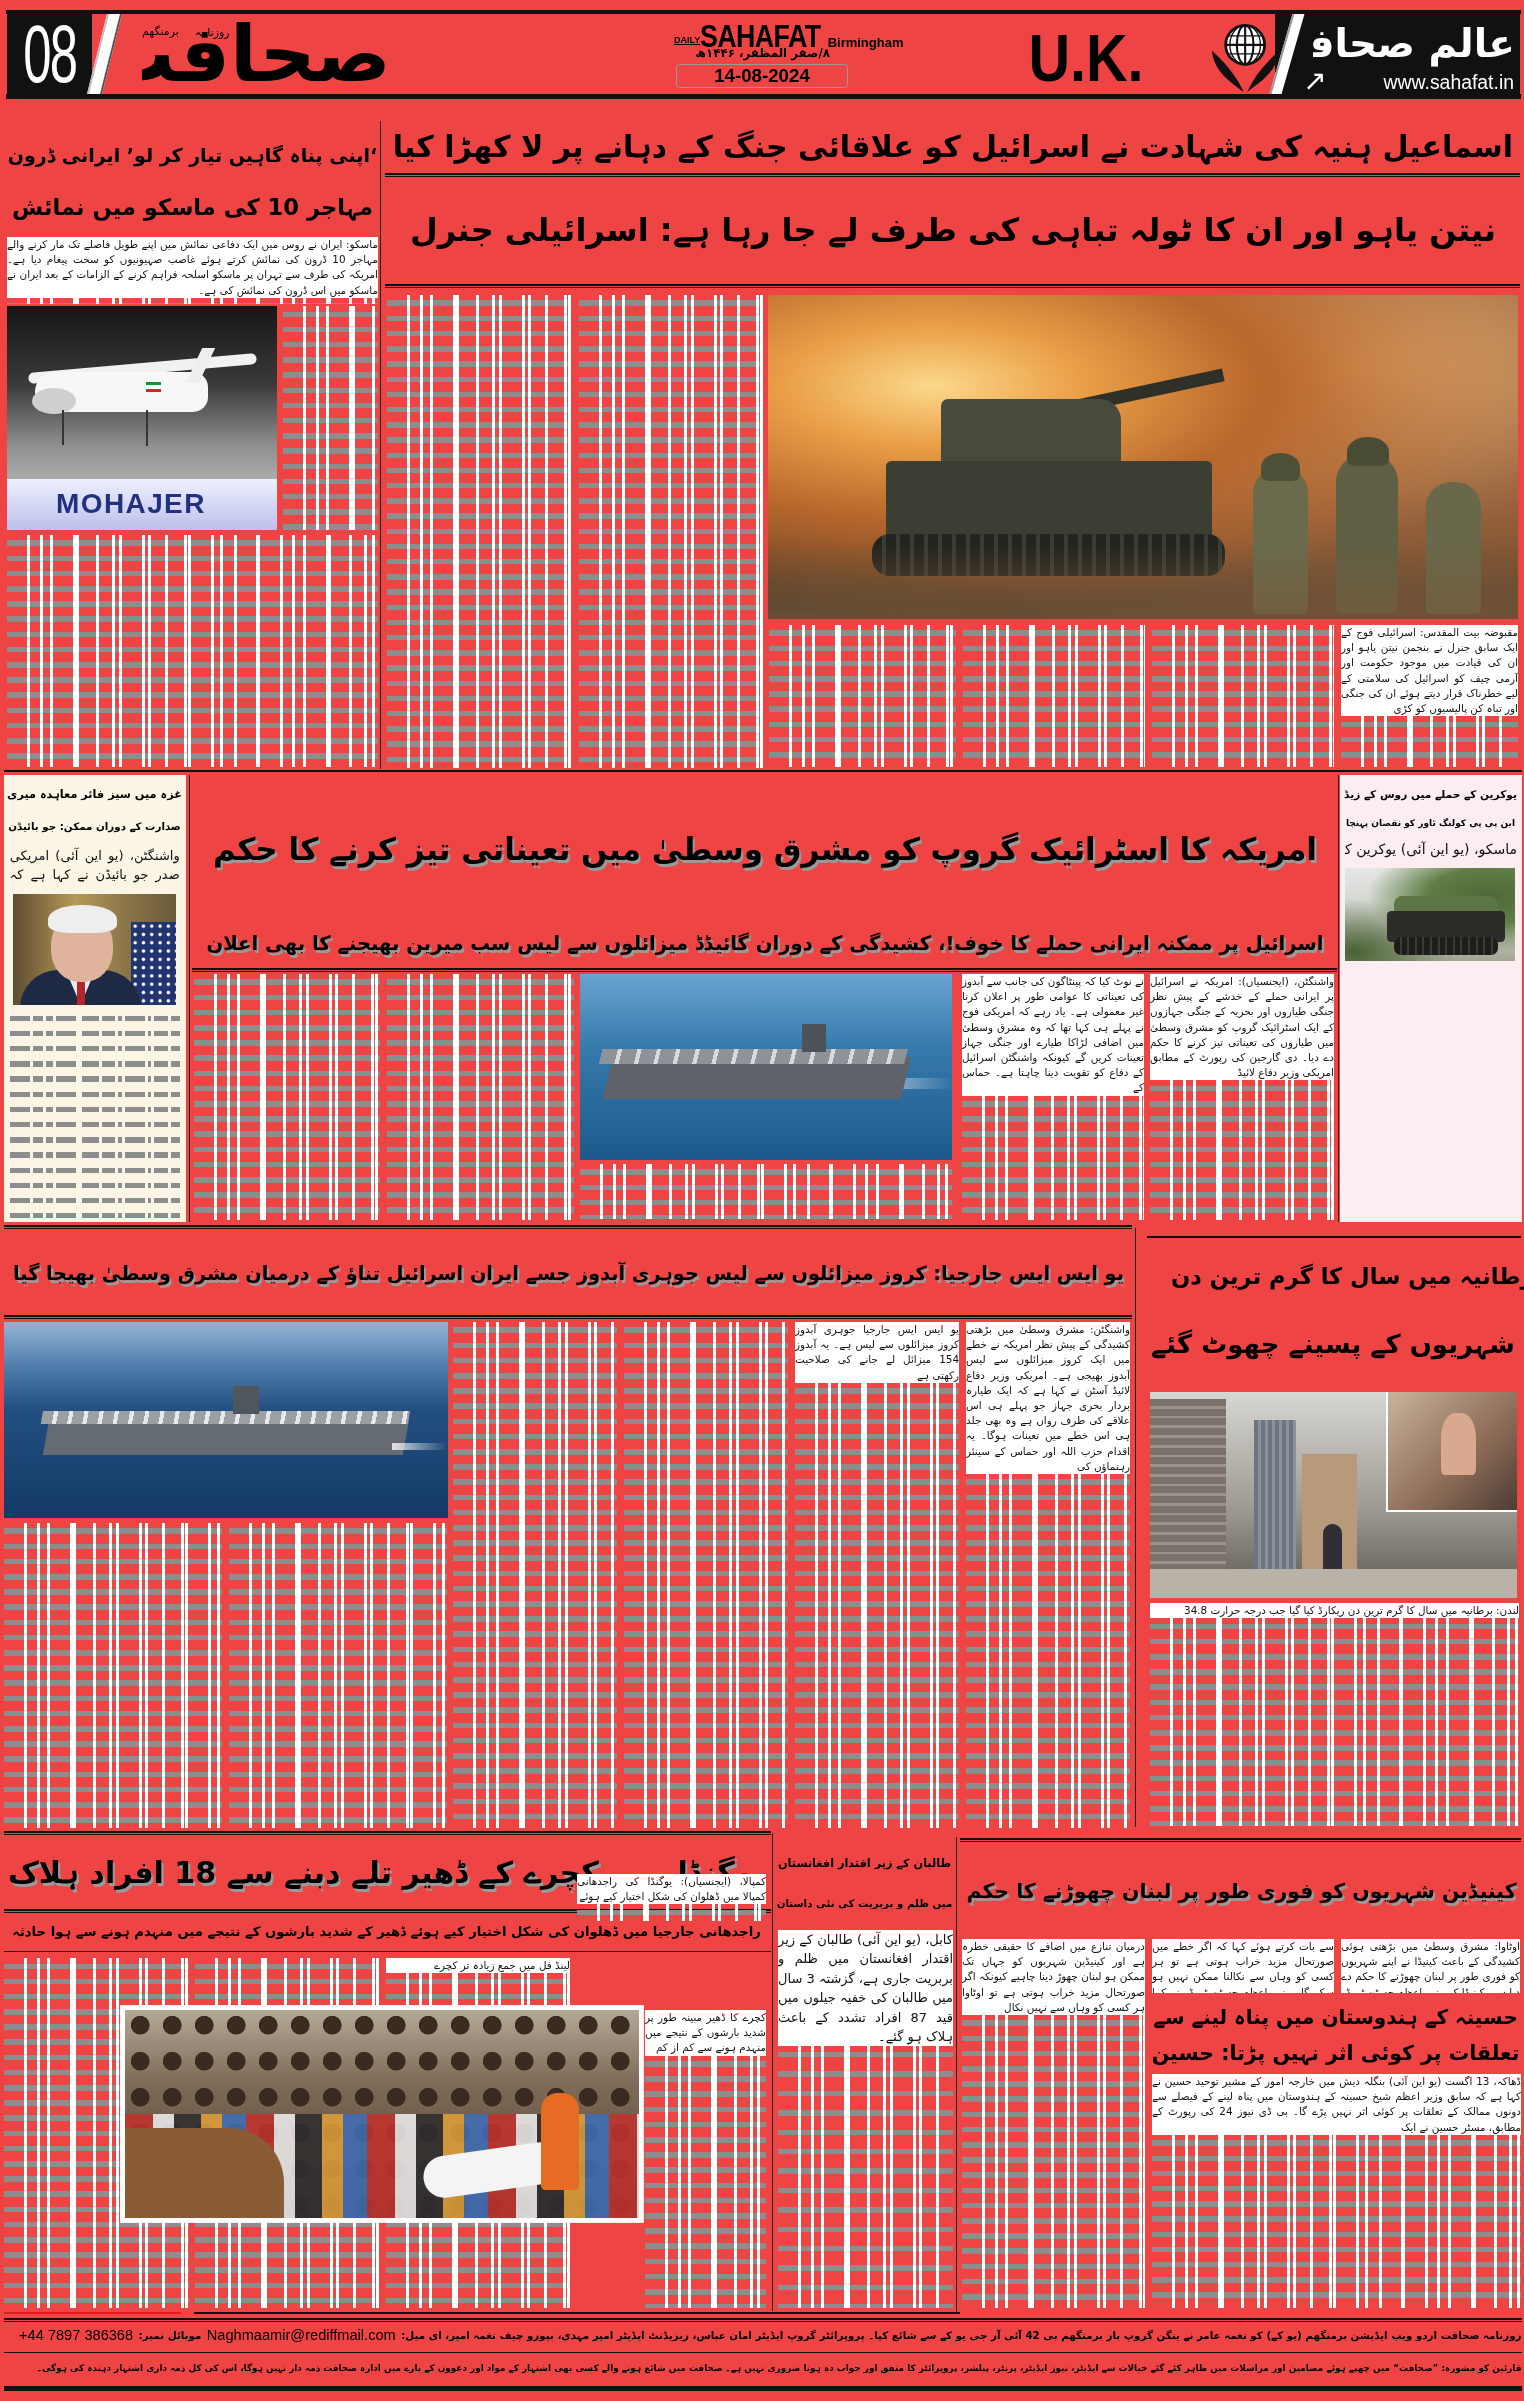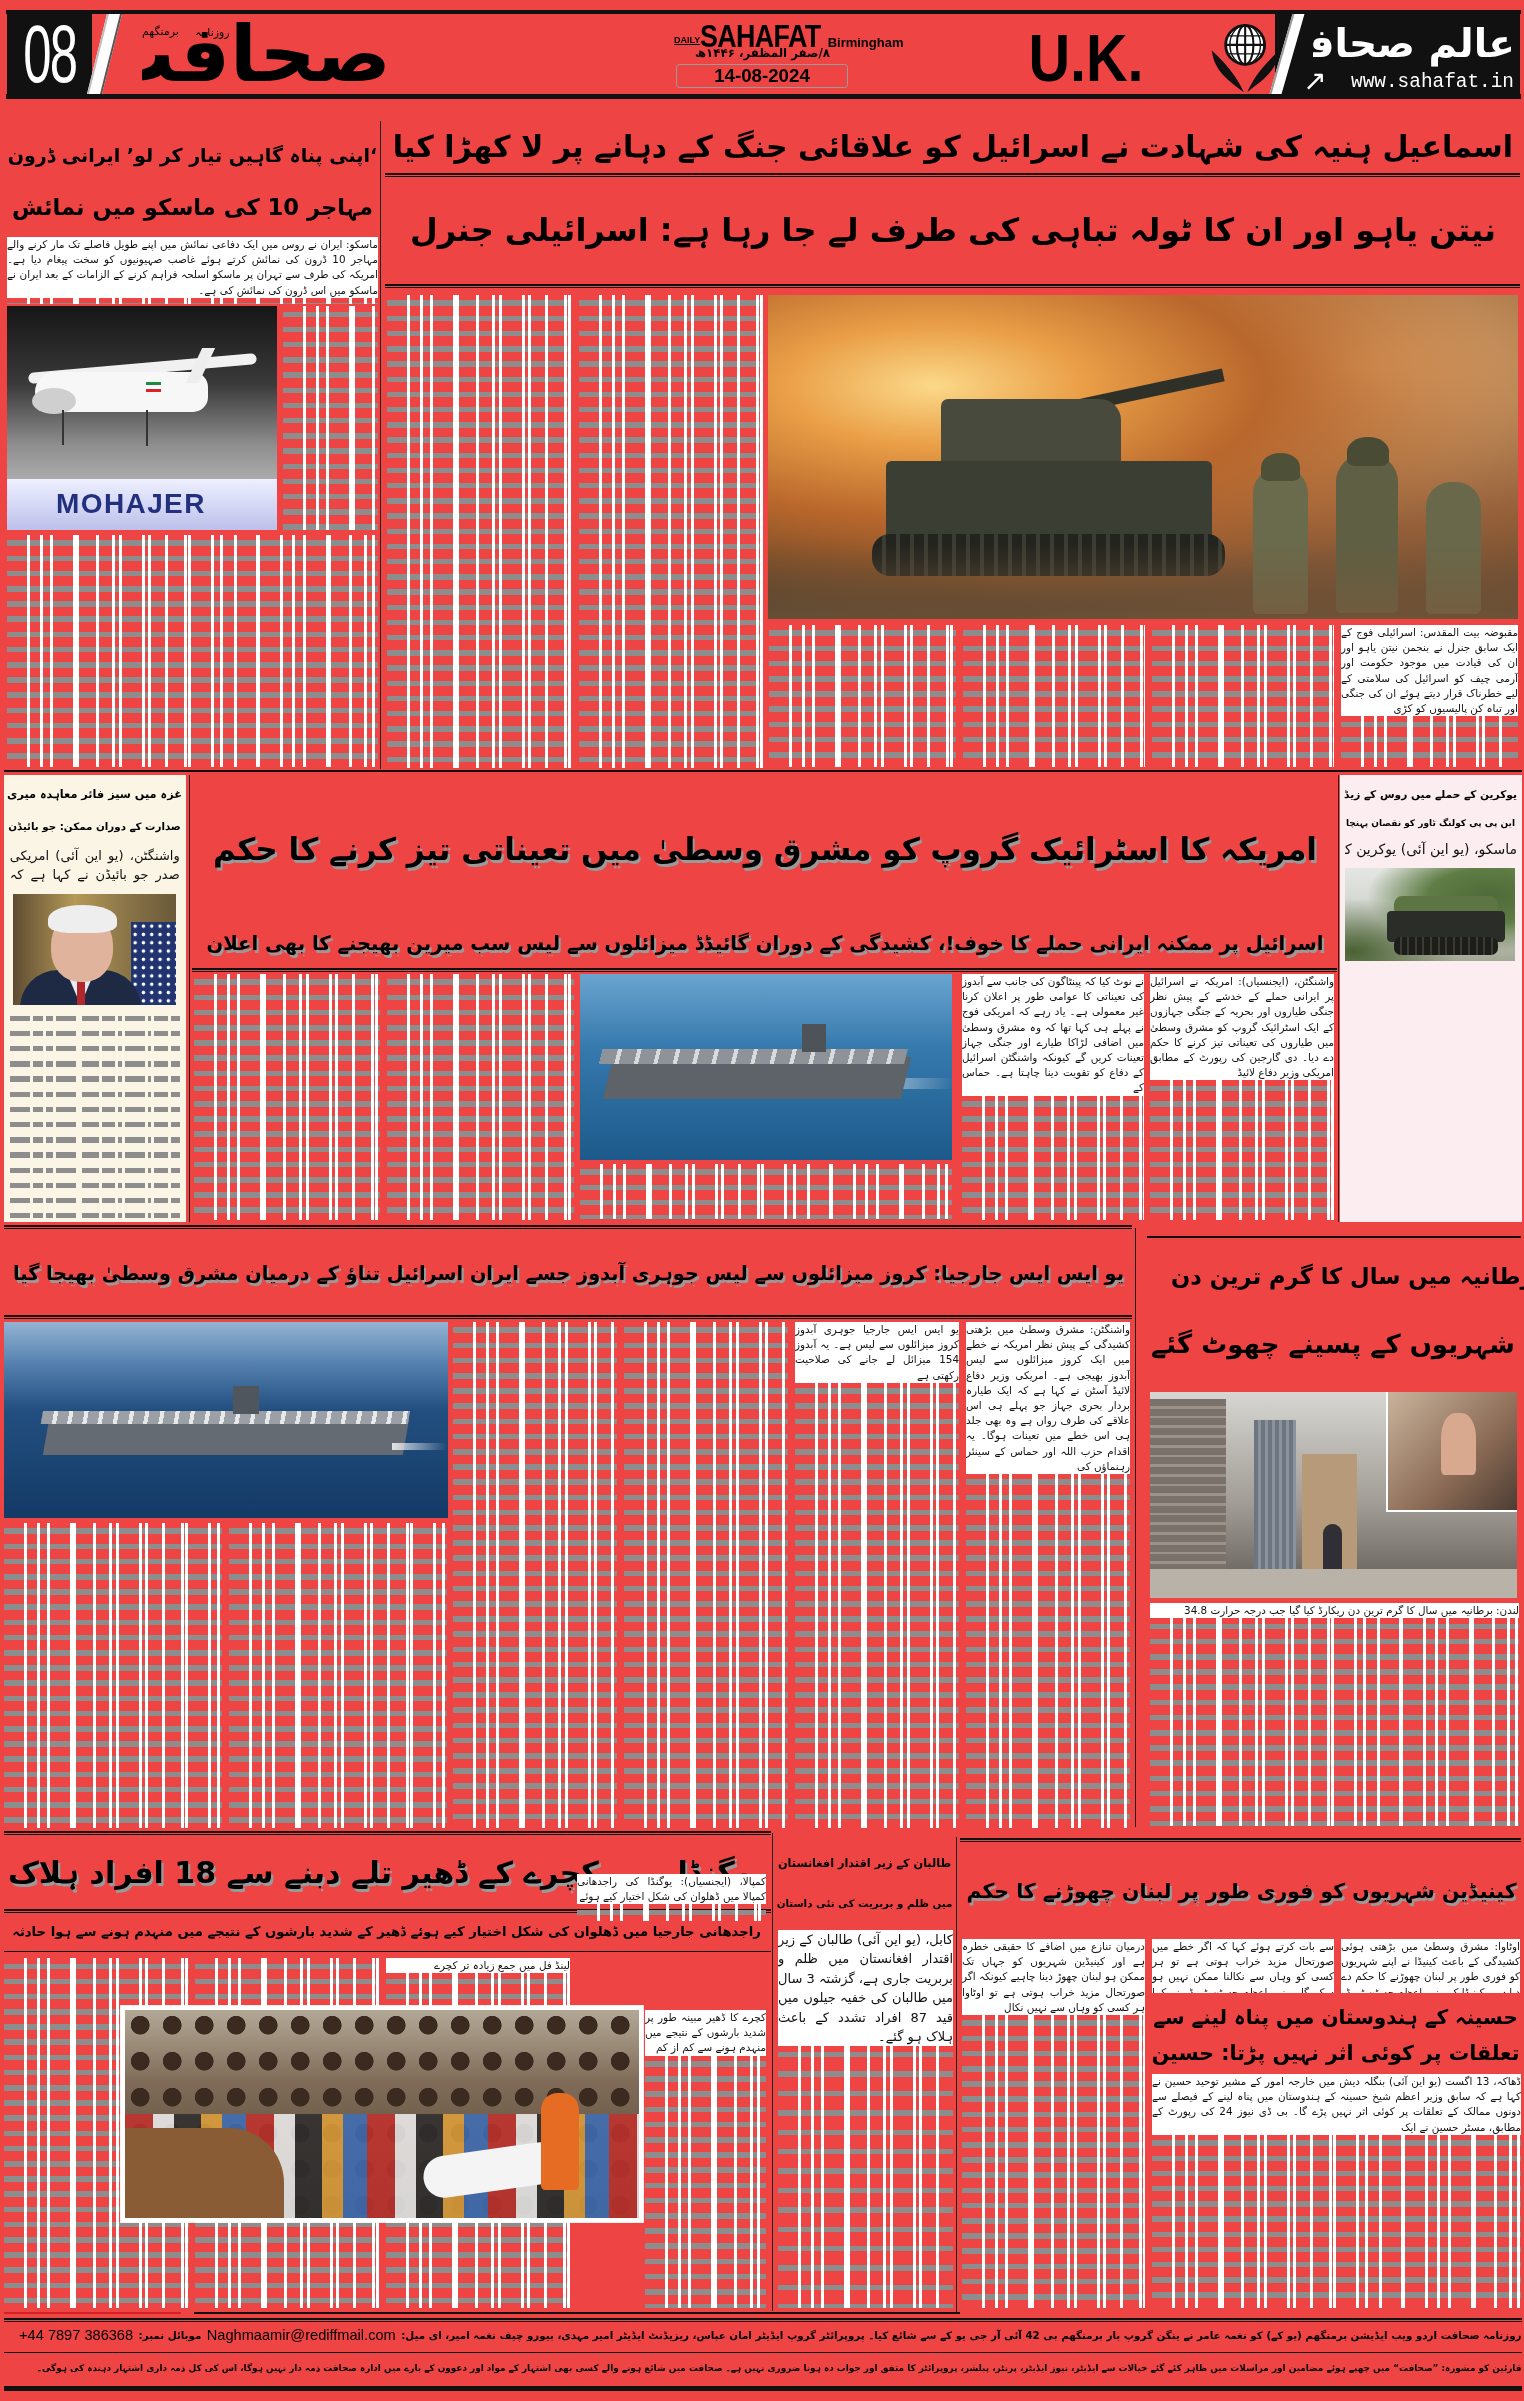--- a/index.html
+++ b/index.html
@@ -73,21 +73,21 @@
     <line x1="52" y1="12" x2="52" y2="68" stroke="#111" stroke-width="3"></line>
     <path d="M4 48 C8 80, 30 92, 50 108 C42 90, 30 72, 4 48 Z" fill="#111"></path>
     <path d="M101 48 C97 80, 75 92, 55 108 C63 90, 75 72, 101 48 Z" fill="#111"></path>
   </svg>
 
   <div class="rightblock">
     <div class="shape" style="left:5.5px;top:0;width:9.7px;height:80px;background:#fff;border-left:2.1px solid #999;transform:skewX(-16deg);"></div>
   </div>
   <div class="abs" style="left:1313px;top:18px;width:202px;height:51px;color:#fff;font-size:39px;line-height:51px;text-align:center;direction:rtl;font-weight:bold;white-space:nowrap;overflow:hidden;">عالم صحافت</div>
   <div class="abs" style="left:1303px;top:67px;color:#fff;font-size:28px;line-height:28px;">↗</div>
-  <div class="abs" style="left:1341px;top:72px;width:173px;color:#fff;font-family:Liberation Mono, monospace;font-size:19.4px;line-height:21px;text-align:right;">www.sahafat.in</div>
+  <div class="abs" style="left:1341px;top:72px;width:173px;color:#fff;font-family:Liberation Sans, sans-serif;font-size:19.4px;line-height:21px;text-align:right;">www.sahafat.in</div>
 
   <div class="hl fit" style="left: 7px; top: 130px; width: 371px; height: 50px; line-height: 50px; font-size: 19px;">‘اپنی پناہ گاہیں تیار کر لو’ ایرانی ڈرون</div>
   <div class="hl fit" style="left: 7px; top: 182px; width: 371px; height: 50px; line-height: 50px; font-size: 22.6px;">مہاجر 10 کی ماسکو میں نمائش</div>
   <div class="txt" style="left:7px;top:237px;width:371px;height:67px;">
     <p class="lead">ماسکو: ایران نے روس میں ایک دفاعی نمائش میں اپنے طویل فاصلے تک مار کرنے والے مہاجر 10 ڈرون کی نمائش کرتے ہوئے غاصب صہیونیوں کو سخت پیغام دیا ہے۔ امریکہ کی طرف سے تہران پر ماسکو اسلحہ فراہم کرنے کے الزامات کے بعد ایران نے ماسکو میں اس ڈرون کی نمائش کی ہے۔</p>
   </div>
   <div class="photo" style="left:7px;top:306px;width:270px;height:224px;background:linear-gradient(180deg,#161616 0%,#3a3a3a 35%,#8e8e8e 62%,#d6d6d6 100%);">
     <div class="shape" style="left:21px;top:57px;width:229px;height:11px;background:#f1f1f1;border-radius:6.2px;transform:rotate(-5deg);"></div>
     <div class="shape" style="left:28px;top:66px;width:173px;height:40px;background:#f7f7f7;border-radius:28px 21px 21px 28px;"></div>
     <div class="shape" style="left:25px;top:82px;width:44px;height:26px;background:#cfcfcf;border-radius:50%;"></div>

